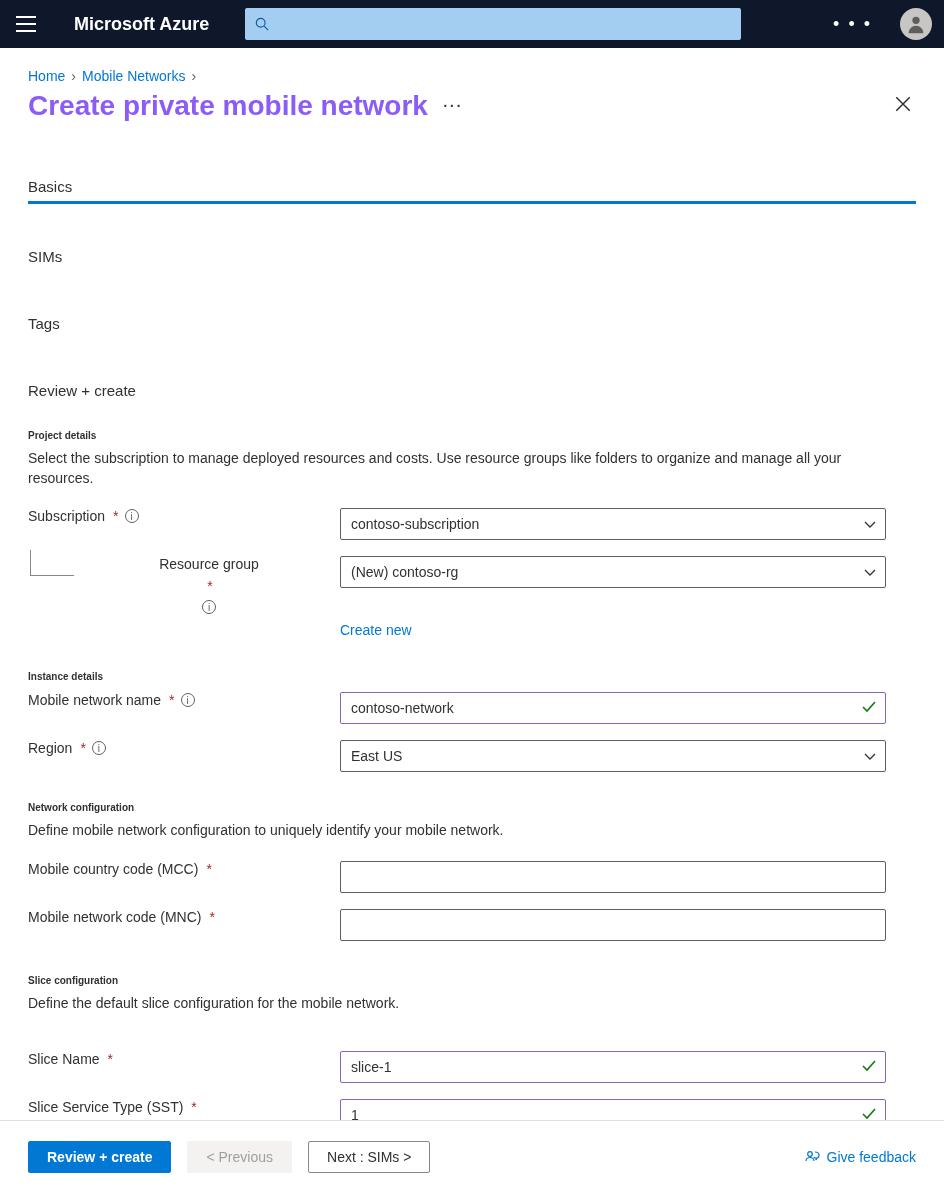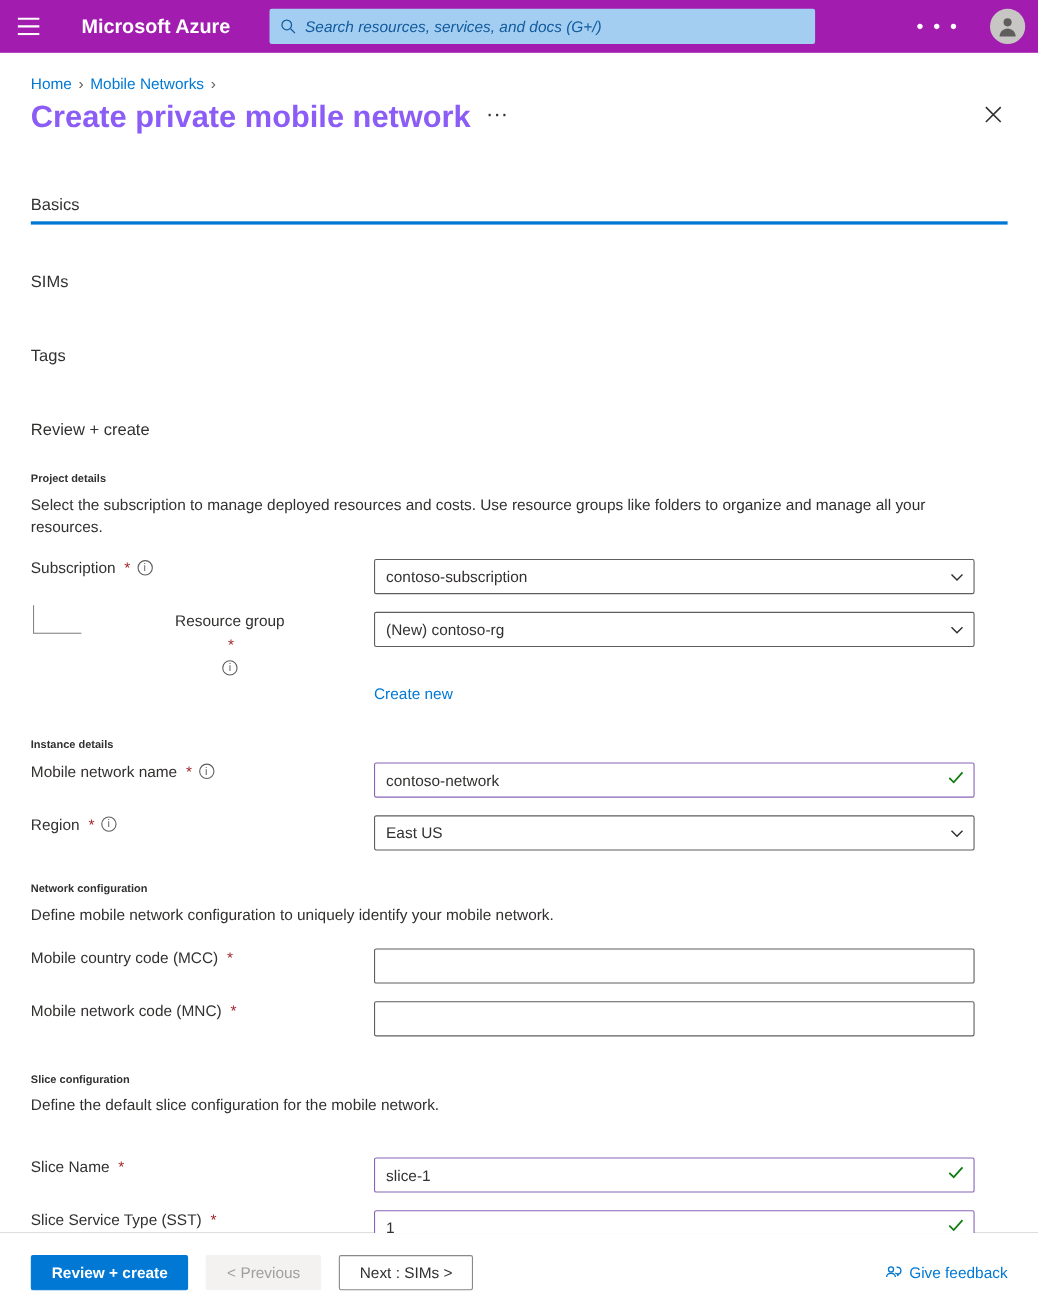--- a/index.html
+++ b/index.html
@@ -1,18 +1,18 @@
 <!DOCTYPE html>
 <html><head>
 <meta charset="utf-8">
 <style>
   * { box-sizing: border-box; margin: 0; padding: 0; font-family: "Segoe UI", Arial, sans-serif; }
   html, body { width: 944px; height: 1192px; background: #fff; color: #323130; overflow: hidden; }
   
-  .header { height: 48px; background: #a21caf; display: flex; align-items: center; padding: 0 12px; gap: 14px; }
+  .header { height: 48px; background: #0f172a; display: flex; align-items: center; padding: 0 12px; gap: 14px; }
   .hamburger { width: 28px; height: 28px; display:flex; align-items:center; justify-content:center; cursor:pointer; }
   .hamburger svg { stroke:#fff; }
   .brand { color: #fff; font-size: 18px; font-weight: 600; white-space: nowrap; margin-left: 20px; margin-right: 22px; }
   .search { flex: 0 0 496px; height: 32px; background: #a3cef1; border-radius: 2px; display: flex; align-items: center; padding: 0 10px; gap: 8px; }
   .search-icon-wrap { display:flex; align-items:center; }
   .search input { flex:1; background: transparent; border:none; outline:none; font-size:14px; color:#003a6b; }
   .search input::placeholder { color:#115a9e; font-style: italic; }
   .header-spacer { flex:1; }
   .header-dots { color:#fff; font-size:18px; letter-spacing:2px; padding:0 8px; cursor:pointer; }
   .avatar { width:32px; height:32px; border-radius:50%; background:#c8c6c4; display:flex; align-items:center; justify-content:center; margin-left:6px; cursor:pointer;}
@@ -69,21 +69,20 @@
       </svg>
   </div>
   <div class="brand">Microsoft Azure</div>
   <div class="search">
     <span class="search-icon-wrap">
       <svg width="14" height="14" viewBox="0 0 16 16">
           <circle cx="6.5" cy="6.5" r="5" stroke="#115a9e" stroke-width="1.3" fill="none"></circle>
           <line x1="10.5" y1="10.5" x2="15" y2="15" stroke="#115a9e" stroke-width="1.3"></line>
         </svg>
     </span>
-    <input type="text" placeholder="Search resources, services, and docs (G+/)" style="">
   </div>
   <div class="header-spacer"></div>
   <div class="header-dots">• • •</div>
   <div class="avatar">
     <svg width="22" height="22" viewBox="0 0 24 24">
         <circle cx="12" cy="8" r="4"></circle>
         <path d="M4 22c0-4.4 3.6-8 8-8s8 3.6 8 8z"></path>
       </svg>
   </div>
 </div>

